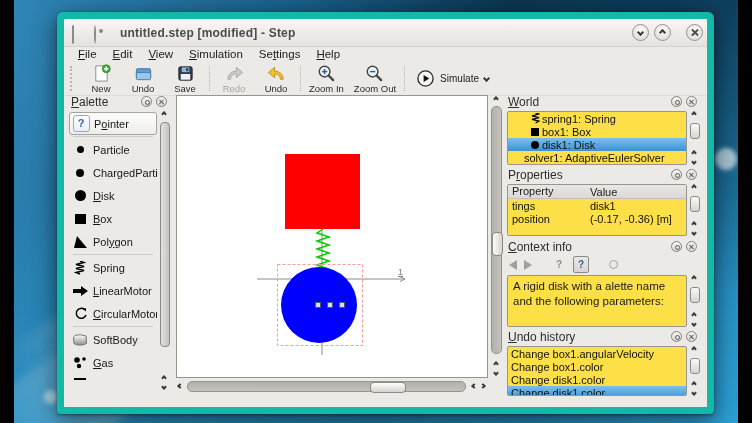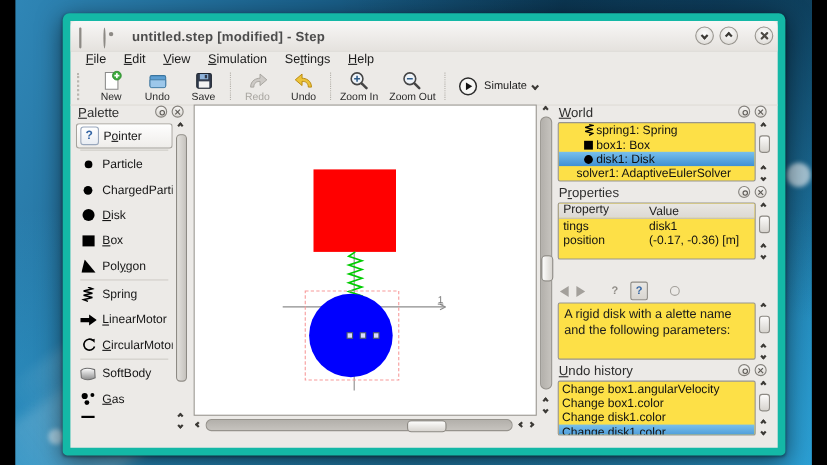--- a/index.html
+++ b/index.html
@@ -491,20 +491,27 @@
       </div>
       <div class="mini-sb" style="right:0">
         <span class="chev up sm a-top"></span>
         <span class="thumb"></span>
         <span class="chev up sm a-up2"></span>
         <span class="chev down sm a-dn"></span>
       </div>
     </div>
 
     <div class="rpanel rp-context">
+      <div class="panel-title">
+        <span><u>C</u>ontext info</span>
+        <span class="pt-buttons">
+          <span class="pbtn detach"></span>
+          <span class="pbtn close"></span>
+        </span>
+      </div>
       <div class="ctx-toolbar">
         <span class="ctx-arrow left"></span>
         <span class="ctx-arrow right"></span>
         <span style="width:6px"></span>
         <span class="qbtn">?</span>
         <span class="qbtn active">?</span>
         <span style="width:6px"></span>
         <span class="ctx-dot"></span>
       </div>
       <div class="ctx-text white-box">A rigid disk with a alette name and the following parameters:</div>

